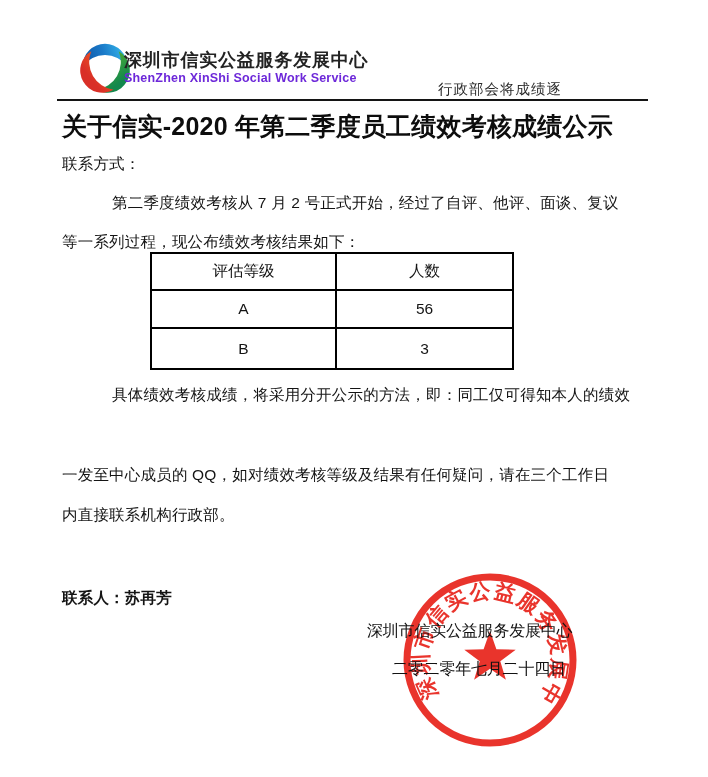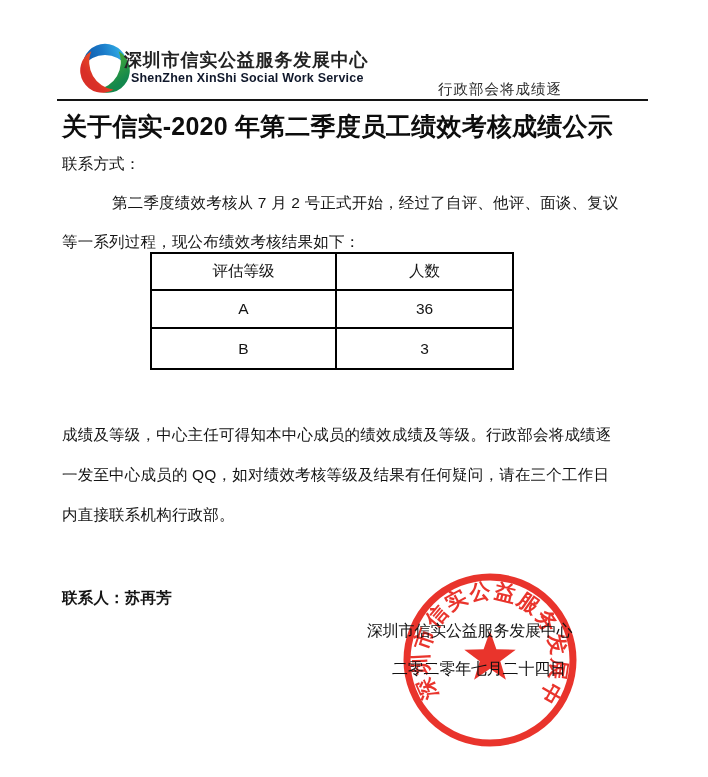--- a/index.html
+++ b/index.html
@@ -12,21 +12,21 @@
     color:#151515;
   }
   
   .logo{position:absolute;left:74px;top:36px;width:62px;height:66px;}
   .org-cn{
     position:absolute;left:124px;top:48px;
     font-size:18px;font-weight:700;letter-spacing:0.8px;color:#232323;white-space:nowrap;
   }
   .org-en{
     position:absolute;left:124px;top:71px;
-    font-size:12.5px;font-weight:700;letter-spacing:0.2px;color:#0f172a;white-space:nowrap;margin-left:7px;
+    font-size:12.5px;font-weight:700;letter-spacing:0.2px;color:#6d28d9;white-space:nowrap;
   }
   .dept{
     position:absolute;top:80px;right:95px;
     font-family:"Liberation Serif","DejaVu Serif",serif;
     font-size:14.5px;color:#2b2b2b;letter-spacing:1px;white-space:nowrap;
   }
   .header-rule{
     position:absolute;left:57px;top:99px;width:591px;height:0;
     border-top:2px solid #141414;
   }
@@ -115,30 +115,30 @@
   <div class="line" style="top:233px">等一系列过程，现公布绩效考核结果如下：</div>
 
   <table class="results-table">
     <tbody>
         <tr class="row-head">
       <td class="col-grade">评估等级</td>
       <td class="col-count">人数</td>
     </tr>
     <tr class="row-a">
       <td>A</td>
-      <td>36</td>
+      <td>56</td>
     </tr>
     <tr class="row-b">
       <td>B</td>
       <td>3</td>
     </tr>
   </tbody>
     </table>
 
-  <div class="line" style="top:426px">成绩及等级，中心主任可得知本中心成员的绩效成绩及等级。行政部会将成绩逐</div>
+  <div class="line indent" style="top:386px">具体绩效考核成绩，将采用分开公示的方法，即：同工仅可得知本人的绩效</div>
   <div class="line" style="top:466px">一发至中心成员的 QQ，如对绩效考核等级及结果有任何疑问，请在三个工作日</div>
   <div class="line" style="top:506px">内直接联系机构行政部。</div>
 
   <div class="line bold" style="top:589px">联系人：苏再芳</div>
 
   <div class="sig-line sig-org">深圳市信实公益服务发展中心</div>
   <div class="sig-line sig-date">二零二零年七月二十四日</div>
 
   <svg class="seal" viewBox="0 0 180 180" aria-hidden="true">
     <circle cx="90" cy="90" r="83" fill="none" stroke="#e8251d" stroke-width="7"></circle>

